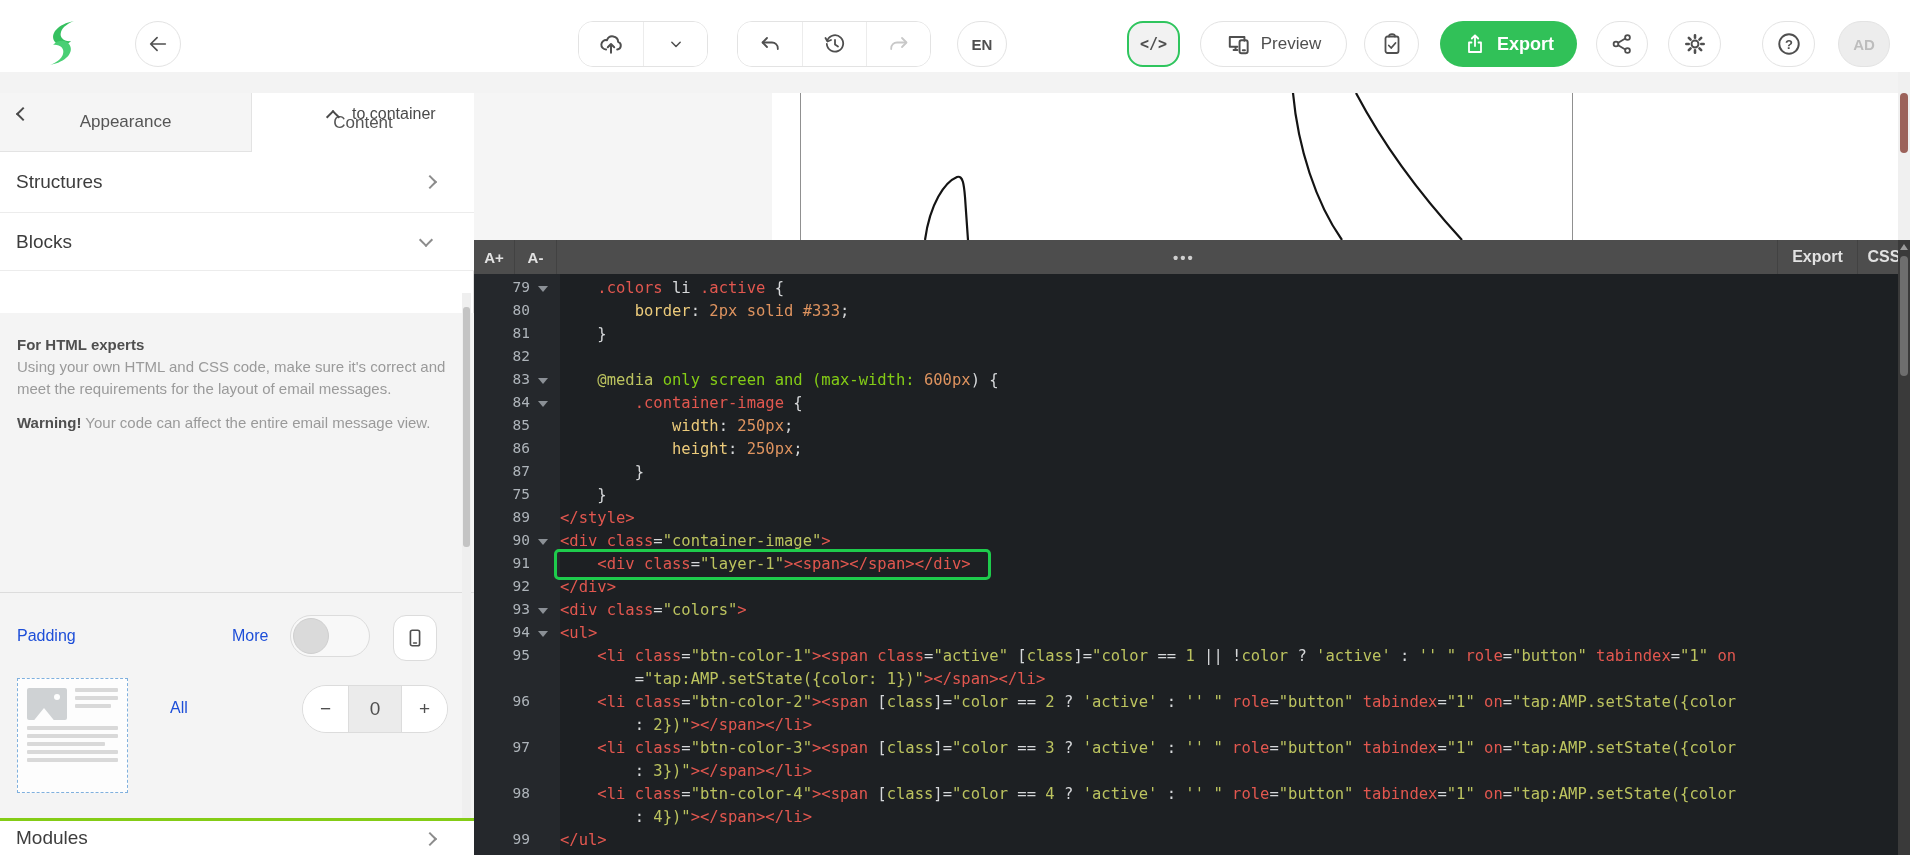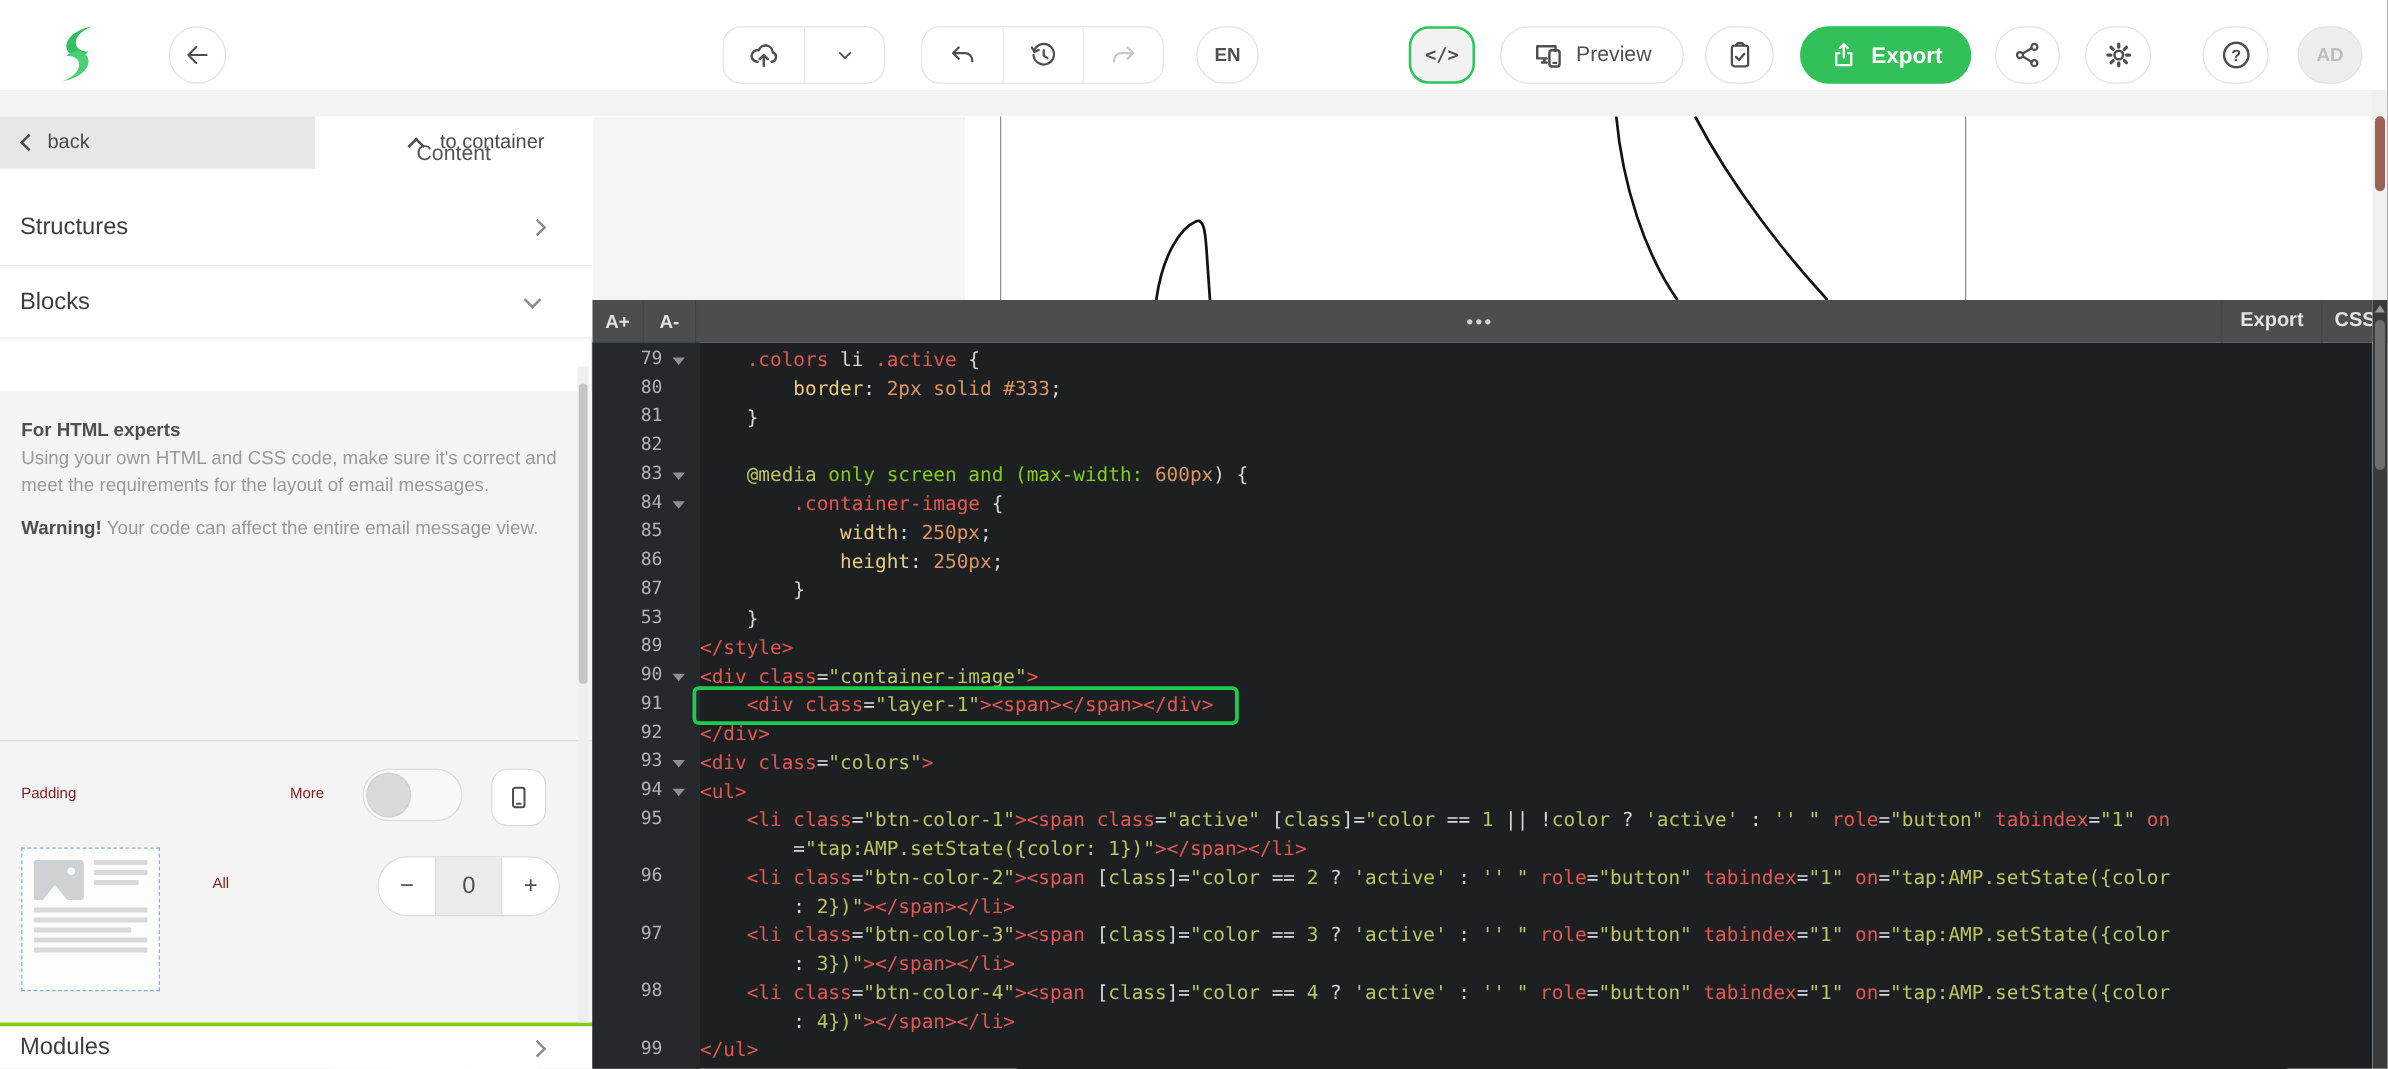--- a/index.html
+++ b/index.html
@@ -40,21 +40,21 @@
   .chev { width:10px; height:10px; border-right:2px solid #8c8c8c; border-bottom:2px solid #8c8c8c; position:absolute; }
   .chev-right { transform:rotate(-45deg); }
   .chev-down  { transform:rotate(45deg); }
   .chev-up    { transform:rotate(-135deg); }
   .chev-left  { transform:rotate(135deg); }
   #back-bar { left:0; top:178px; width:474px; height:42px; background:#e7e7e7; display:flex; align-items:center;
               font-size:16px; color:#4a4a4a; }
   #panel { left:0; top:220px; width:474px; height:506px; background:#f4f4f4; font-size:15px; color:#9a9a9a; }
   #panel b { color:#4f4f4f; }
   .divider { position:absolute; left:0; width:474px; border-top:1px solid #dcdcdc; }
-  .ctrl-label { position:absolute; font-size:12px; color:#7f1d1d; }
+  .ctrl-label { position:absolute; font-size:16px; color:#1d4ed8; }
   #toggle { position:absolute; left:290px; top:302px; width:80px; height:42px; border:1px solid #dcdcdc; border-radius:21px;
             background:#f8f8f8; cursor:pointer; }
   #toggle .knob { position:absolute; left:2px; top:2px; width:36px; height:36px; border-radius:50%;
                   background:#dadada; border:1px solid #cfcfcf; }
   .icon-btn { position:absolute; background:#fff; border:1px solid #dcdcdc; display:flex; align-items:center;
               justify-content:center; cursor:pointer; }
   #thumb { position:absolute; left:17px; top:365px; width:111px; height:115px; border:1px dashed #7fb0de; background:#fdfdfd; padding:9px; }
   #thumb .img-ic { width:40px; height:32px; background:#cfd2d4; border-radius:2px; float:left; position:relative; overflow:hidden; }
   #thumb .img-ic:after { content:""; position:absolute; left:4px; bottom:-4px; width:0; height:0;
          border-left:13px solid transparent; border-right:13px solid transparent; border-bottom:16px solid #fdfdfd; }
@@ -194,20 +194,23 @@
     </svg>
   </div>
   <div class="tb-btn round" id="avatar">
     <span>AD</span>
   </div>
 </div>
 
 <div class="abs" id="strip"></div>
 
 <div class="abs" id="sidebar">
+  <div class="tab" id="tab-appearance">
+    <span>Appearance</span>
+  </div>
   <div class="tab" id="tab-content">
     <span>Content</span>
   </div>
 
   <div class="srow" style="top:59px;height:61px">
     <span>Structures</span>
     <span class="chev chev-right" style="left:425px;top:25px"></span>
   </div>
   <div class="srow" style="top:120px;height:58px">
     <span>Blocks</span>
@@ -345,21 +348,21 @@
       <div class="gut-row" style="top: 141px;">
         <span class="gut-num">85</span>
       </div>
       <div class="gut-row" style="top: 164px;">
         <span class="gut-num">86</span>
       </div>
       <div class="gut-row" style="top: 187px;">
         <span class="gut-num">87</span>
       </div>
       <div class="gut-row" style="top: 210px;">
-        <span class="gut-num">53</span>
+        <span class="gut-num">75</span>
       </div>
       <div class="gut-row" style="top: 233px;">
         <span class="gut-num">89</span>
       </div>
       <div class="gut-row" style="top: 256px;">
         <span class="gut-num">90</span>
         <span class="fold"></span>
       </div>
       <div class="gut-row" style="top: 279px;">
         <span class="gut-num">91</span>

